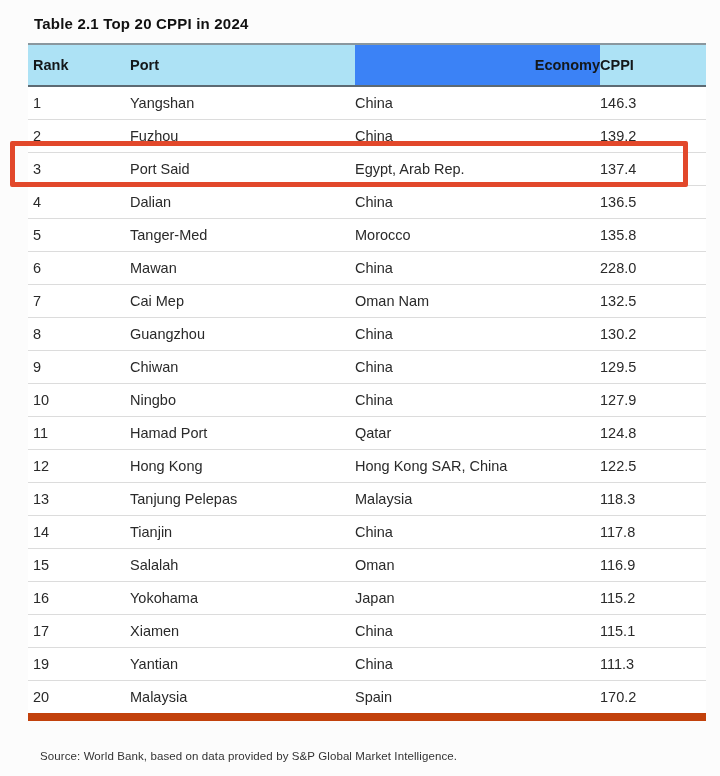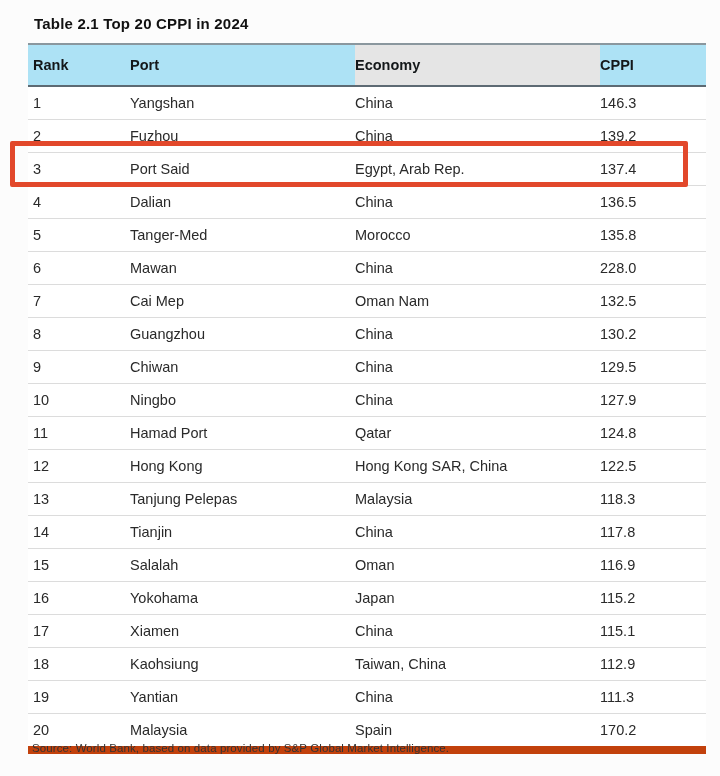--- a/index.html
+++ b/index.html
@@ -70,21 +70,21 @@
     border: 5px solid #e2482b;
     border-radius: 2px;
     z-index: 5;
     background: transparent;
     pointer-events: none;
   }
   .source {
     position: absolute;
     left: 28px;
     top: 738px;
-    margin: 4px;
+    margin: 12px;
     font-size: 11.5px;
     color: #333333;
     letter-spacing: 0.1px;
   }
 </style>
 </head>
 <body>
 
 <div>
 
@@ -94,21 +94,21 @@
     <colgroup>
       <col style="width:102px">
       <col style="width:225px">
       <col style="width:245px">
       <col style="width:106px">
     </colgroup>
     <thead>
       <tr>
         <th style="background: rgb(173, 226, 245);">Rank</th>
         <th style="background: rgb(173, 226, 245);">Port</th>
-        <th style="background: #e5e5e5;">Economy</th>
+        <th style="background: #3b82f6; text-align: right;">Economy</th>
         <th style="background: rgb(173, 226, 245);">CPPI</th>
       </tr>
     </thead>
     <tbody>
       <tr>
         <td>1</td>
         <td>Yangshan</td>
         <td>China</td>
         <td>146.3</td>
       </tr>
@@ -202,26 +202,20 @@
         <td>Japan</td>
         <td>115.2</td>
       </tr>
       <tr>
         <td>17</td>
         <td>Xiamen</td>
         <td>China</td>
         <td>115.1</td>
       </tr>
       <tr>
-        <td>18</td>
-        <td>Kaohsiung</td>
-        <td>Taiwan, China</td>
-        <td>112.9</td>
-      </tr>
-      <tr>
         <td>19</td>
         <td>Yantian</td>
         <td>China</td>
         <td>111.3</td>
       </tr>
       <tr>
         <td>20</td>
         <td>Malaysia</td>
         <td>Spain</td>
         <td>170.2</td>

